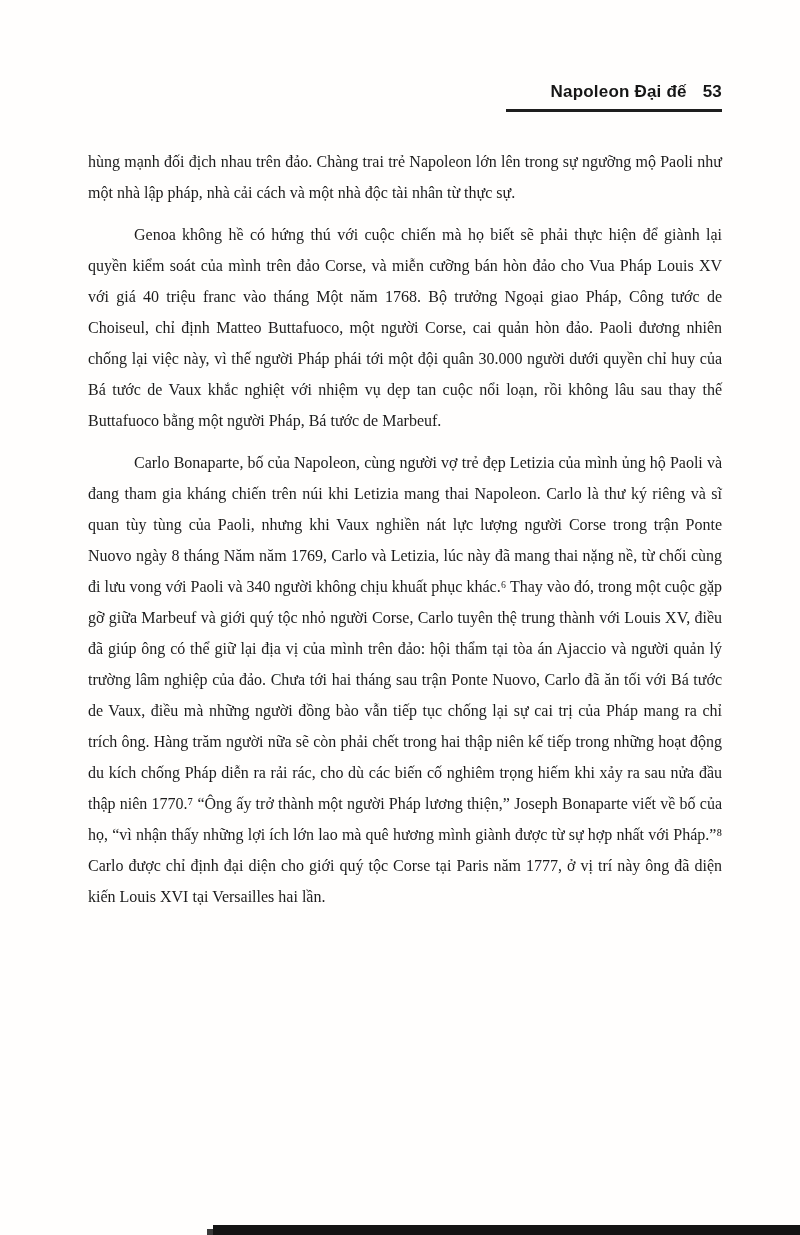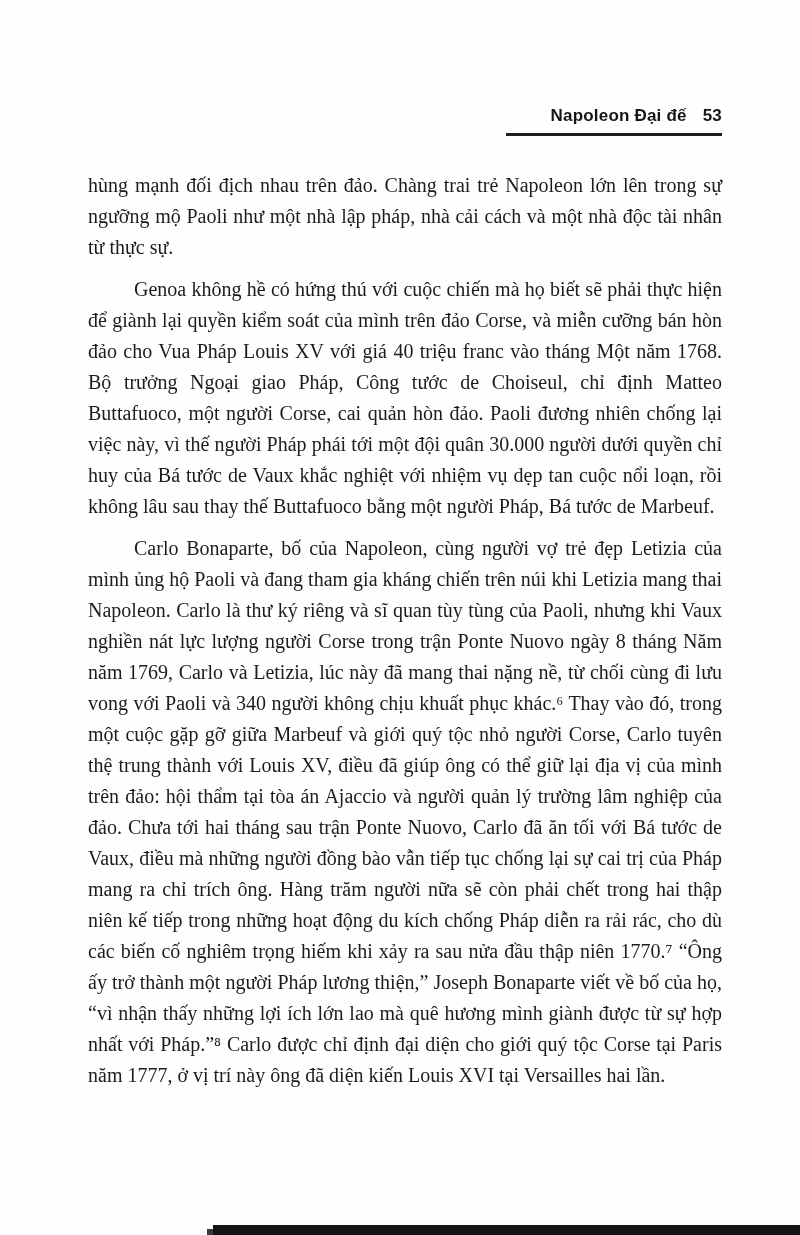--- a/index.html
+++ b/index.html
@@ -12,42 +12,41 @@
     width: 800px;
     height: 1235px;
     background: #fffefd;
     font-family: "Liberation Serif", serif;
     color: #1c1c1c;
     overflow: hidden;
     box-sizing: border-box;
   }
   .page-inner {
     padding: 82px 78px 0 88px;
-    margin-top: 24px;
   }
   .page-header {
     display: flex;
     justify-content: flex-end;
     align-items: baseline;
     gap: 16px;
     font-family: "Liberation Sans", sans-serif;
     font-weight: bold;
     font-size: 17px;
     letter-spacing: 0.2px;
     color: #161616;
   }
   .header-rule {
     width: 216px;
     margin-left: auto;
     margin-top: 7px;
     border-bottom: 3px solid #1e1e1e;
   }
   .body-text {
     margin-top: 34px;
-    font-size: 20px;
+    font-size: 16px;
     line-height: 31px;
     text-align: justify;
   }
   .body-text p {
     margin: 0 0 11px 0;
   }
   .body-text p.indent {
     text-indent: 46px;
   }
   .scan-bar-bottom {

